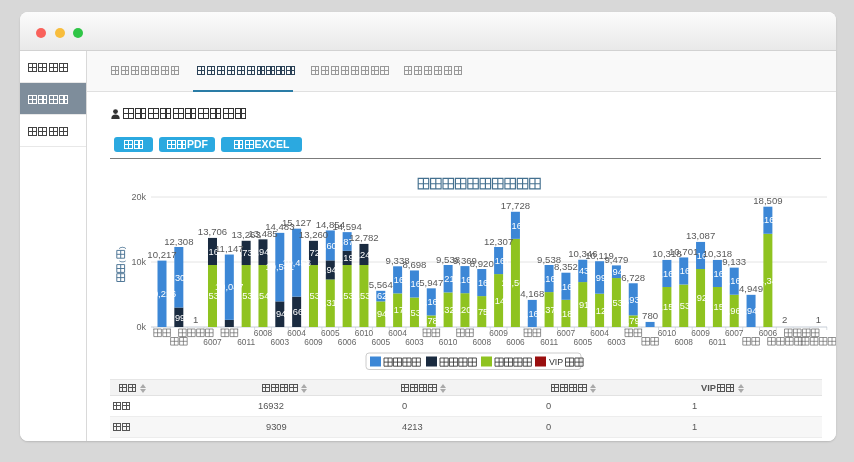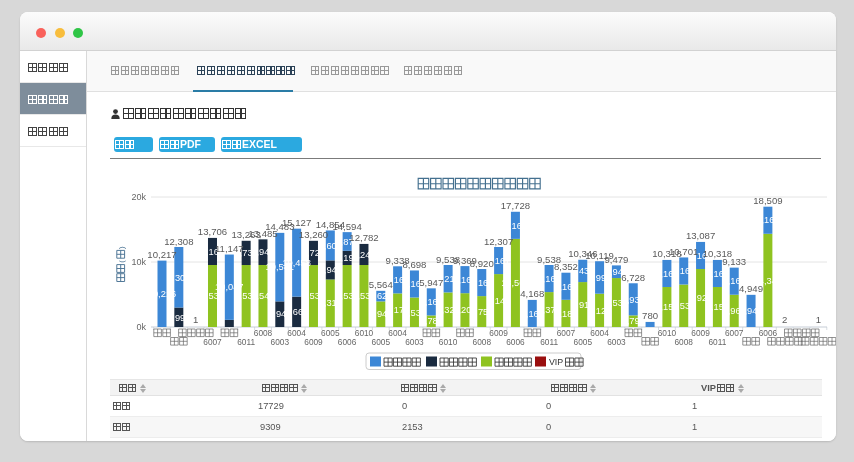--- a/index.html
+++ b/index.html
@@ -15,21 +15,21 @@
 .tab.act{color:#2b4257;font-weight:bold}
 .underline{position:absolute;left:106px;top:39px;width:100px;height:2px;background:#2a7ca6}
 .zh{display:inline-block;width:.88em;height:.88em;border:1px solid;position:relative;vertical-align:-.09em;margin:0 .06em}
 .zh::before{content:"";position:absolute;left:0;right:0;top:44%;height:1px;background:currentColor}
 .zh::after{content:"";position:absolute;top:0;bottom:0;left:44%;width:1px;background:currentColor}
 .zhb{border-width:1.3px}
 .zhb::before{height:1.3px}
 .zhb::after{width:1.3px}
 .hd{position:absolute;left:24px;top:56px;font-size:12.5px;font-weight:bold;color:#333}
 .picon{display:inline-block;vertical-align:-1px;margin-right:2px}
-.btn{position:absolute;top:86px;height:15px;background:#2ba9e0;border-radius:3px;color:#fff;font-size:10.5px;font-weight:bold;line-height:15px}
+.btn{position:absolute;top:86px;height:15px;background:#2ba9e0;border-radius:3px;color:#fff;font-size:10.5px;font-weight:bold;text-align:center;line-height:15px}
 .hr{position:absolute;left:23px;top:107px;width:711px;height:1px;background:#7b7b7b}
 .chart{position:absolute;left:8px;top:115px}
 .tbl{position:absolute;left:23px;top:328px;width:712px;font-size:9.3px;color:#555}
 .thead{height:17px;background:#f3f3f3;border-top:1px solid #e6e6e6;border-bottom:1px solid #e2e2e2;position:relative}
 .trow{height:21px;border-bottom:1px solid #ededed;position:relative}
 .th{position:absolute;top:3px;font-weight:bold;color:#555}
 .td{position:absolute;top:5px}
 .sort{display:inline-block;vertical-align:-2px;margin-left:3px;width:7px;height:9px;position:relative}
 .sort::before{content:"";position:absolute;left:0;top:0;border-left:3.5px solid transparent;border-right:3.5px solid transparent;border-bottom:4px solid #a9a9a9}
 .sort::after{content:"";position:absolute;left:0;bottom:0;border-left:3.5px solid transparent;border-right:3.5px solid transparent;border-top:4px solid #a9a9a9}
@@ -307,27 +307,27 @@
     <div class="tbl">
       <div class="thead">
         <div class="th" style="left:8px"><i class="zh"></i><i class="zh"></i><span class="sort"></span></div>
         <div class="th" style="left:151px"><i class="zh"></i><i class="zh"></i><i class="zh"></i><i class="zh"></i><span class="sort"></span></div>
         <div class="th" style="left:290px"><i class="zh"></i><i class="zh"></i><i class="zh"></i><i class="zh"></i><span class="sort"></span></div>
         <div class="th" style="left:440px"><i class="zh"></i><i class="zh"></i><i class="zh"></i><i class="zh"></i><span class="sort"></span></div>
         <div class="th" style="left:591px">VIP<i class="zh"></i><i class="zh"></i><span class="sort"></span></div>
       </div>
       <div class="trow">
         <div class="td" style="left:2px"><i class="zh"></i><i class="zh"></i></div>
-        <div class="td" style="left:148px">17729</div>
+        <div class="td" style="left:148px">16932</div>
         <div class="td" style="left:292px">0</div>
         <div class="td" style="left:436px">0</div>
         <div class="td" style="left:582px">1</div>
       </div>
       <div class="trow" style="background:#f7f7f7">
         <div class="td" style="left:2px"><i class="zh"></i><i class="zh"></i></div>
-        <div class="td" style="left:150px">9309</div>
-        <div class="td" style="left:292px">2153</div>
+        <div class="td" style="left:156px">9309</div>
+        <div class="td" style="left:292px">4213</div>
         <div class="td" style="left:436px">0</div>
         <div class="td" style="left:582px">1</div>
       </div>
     </div>
   </div>
 </div>
 </div>
 </body></html>

